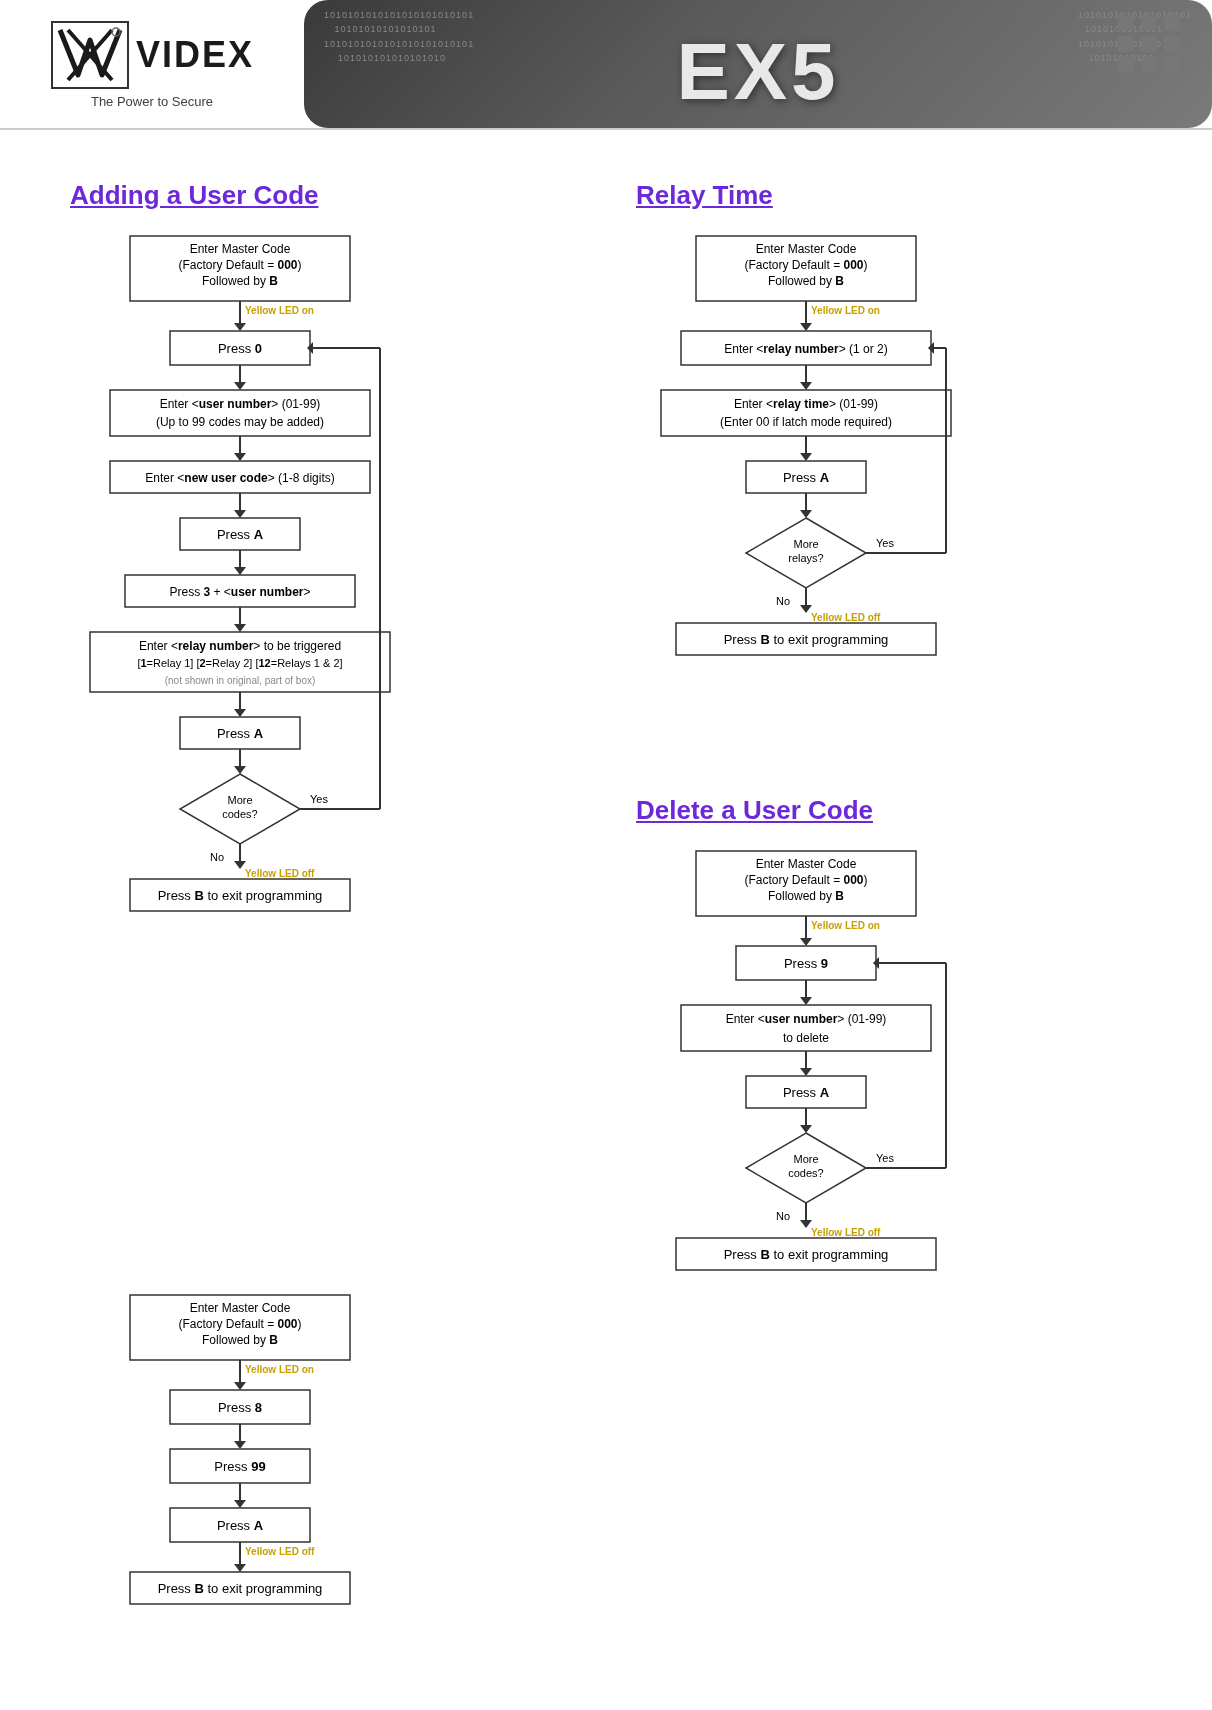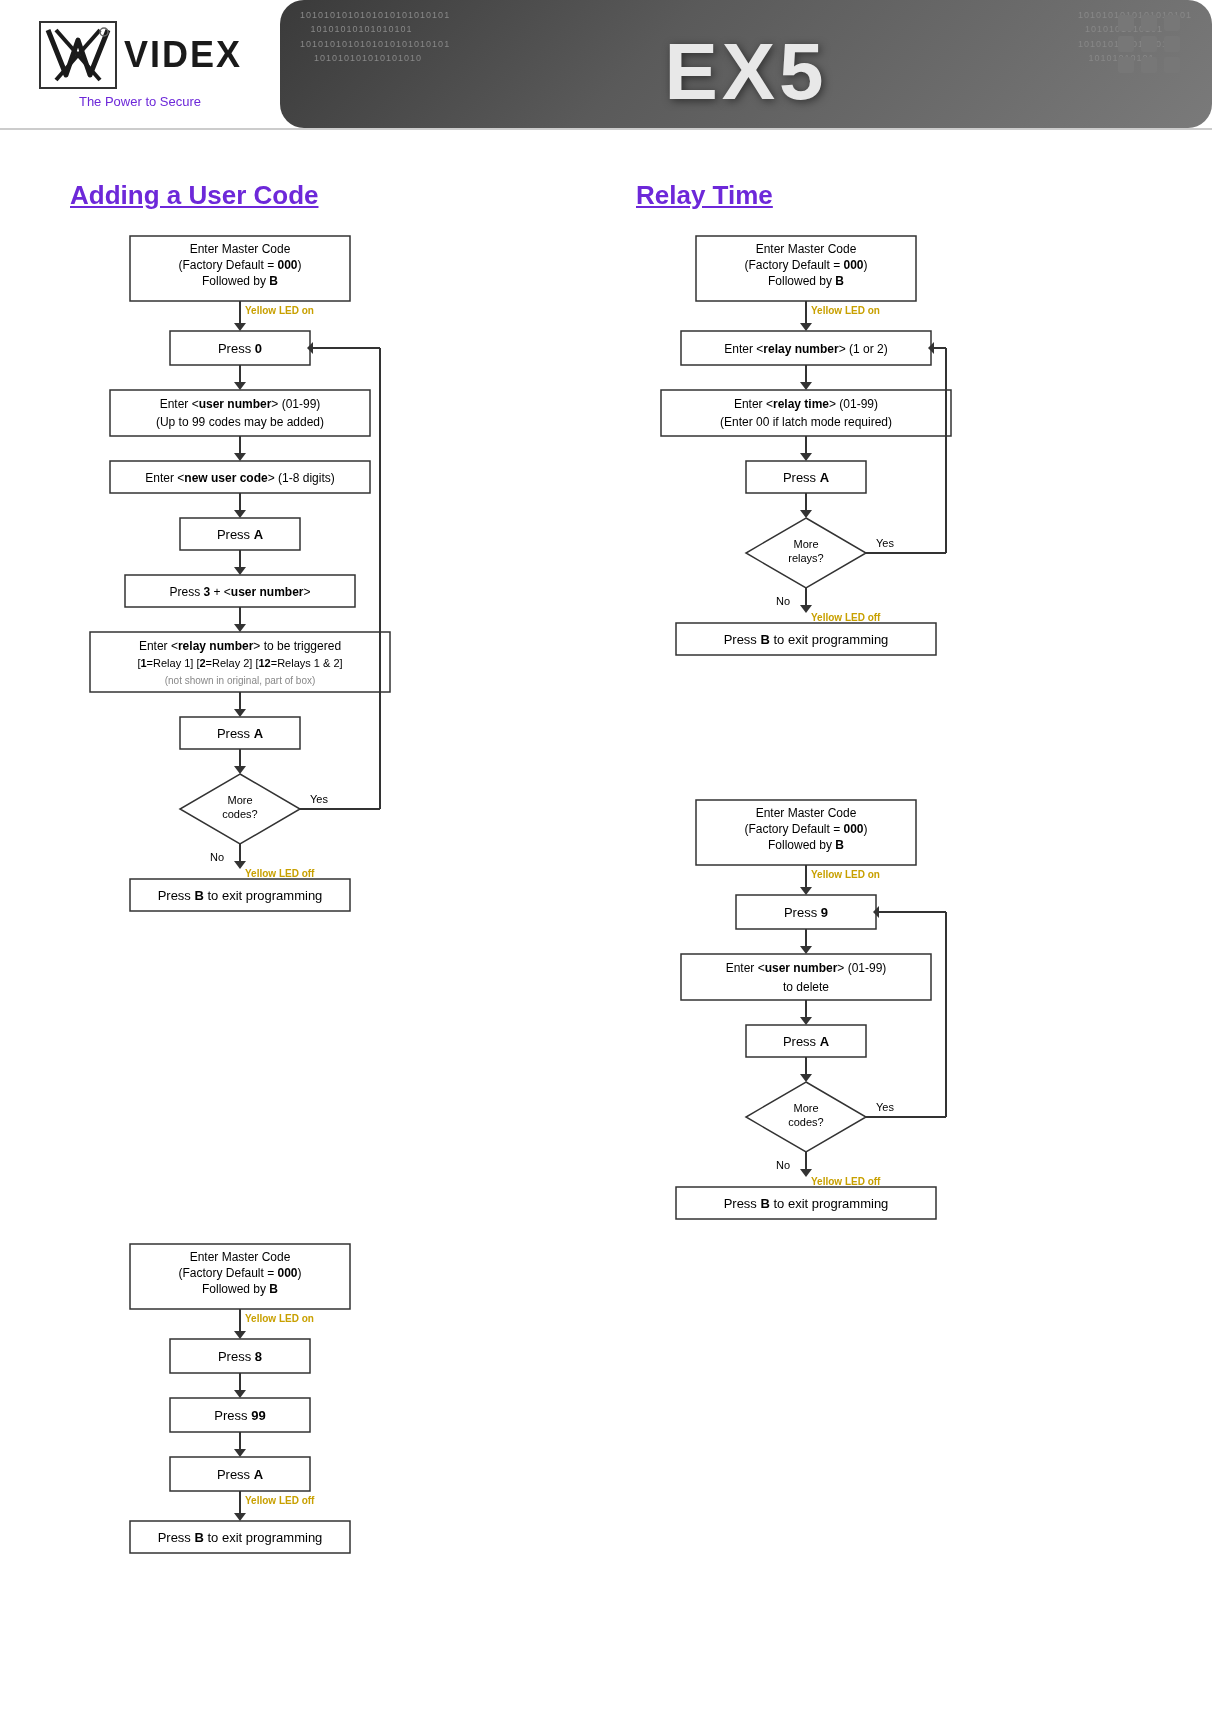--- a/index.html
+++ b/index.html
@@ -13,42 +13,42 @@
     }
 
     
     .header {
       display: flex;
       height: 130px;
       background: #fff;
       border-bottom: 2px solid #ccc;
     }
     .header-logo {
-      width: 280px;
+      width: 304px;
       background: #fff;
       display: flex;
       flex-direction: column;
       align-items: center;
       justify-content: center;
       padding: 10px 20px;
     }
     .logo-graphic {
       display: flex;
       align-items: center;
       gap: 6px;
     }
     .logo-videx {
       font-size: 36px;
       font-weight: bold;
       color: #1a1a1a;
       letter-spacing: 2px;
     }
     .logo-tagline {
       font-size: 13px;
-      color: #6d28d9;
+      color: #404040;
       margin-top: 4px;
     }
     .header-banner {
       flex: 1;
       background: linear-gradient(135deg, #3a3a3a 0%, #5a5a5a 40%, #7a7a7a 100%);
       display: flex;
       align-items: center;
       justify-content: center;
       position: relative;
       overflow: hidden;
@@ -283,20 +283,21 @@
       <polygon points="164,374 176,374 170,382" fill="#333"></polygon>
       <text x="140" y="374" font-size="11">No</text>
       <text x="175" y="390" font-size="10" fill="#c8a000" font-weight="bold">Yellow LED off</text>
 
       <rect x="40" y="392" width="260" height="32" fill="white" stroke="#333" stroke-width="1.5"></rect>
       <text x="170" y="413" text-anchor="middle" font-size="13">Press <tspan font-weight="bold">B</tspan> to exit programming</text>
     </svg>
 
     
     <div style="margin-top: 60px;">
+      <div class="section-title">Delete a User Code</div>
 
       <svg width="380" height="560" viewBox="0 0 380 560" style="font-family:Arial,sans-serif;">
 
         <rect x="60" y="5" width="220" height="65" fill="white" stroke="#333" stroke-width="1.5"></rect>
         <text x="170" y="22" text-anchor="middle" font-size="12">Enter Master Code</text>
         <text x="170" y="38" text-anchor="middle" font-size="12">(Factory Default = <tspan font-weight="bold">000</tspan>)</text>
         <text x="170" y="54" text-anchor="middle" font-size="12">Followed by <tspan font-weight="bold">B</tspan></text>
 
         <line x1="170" y1="70" x2="170" y2="95" stroke="#333" stroke-width="2"></line>
         <polygon points="164,92 176,92 170,100" fill="#333"></polygon>

